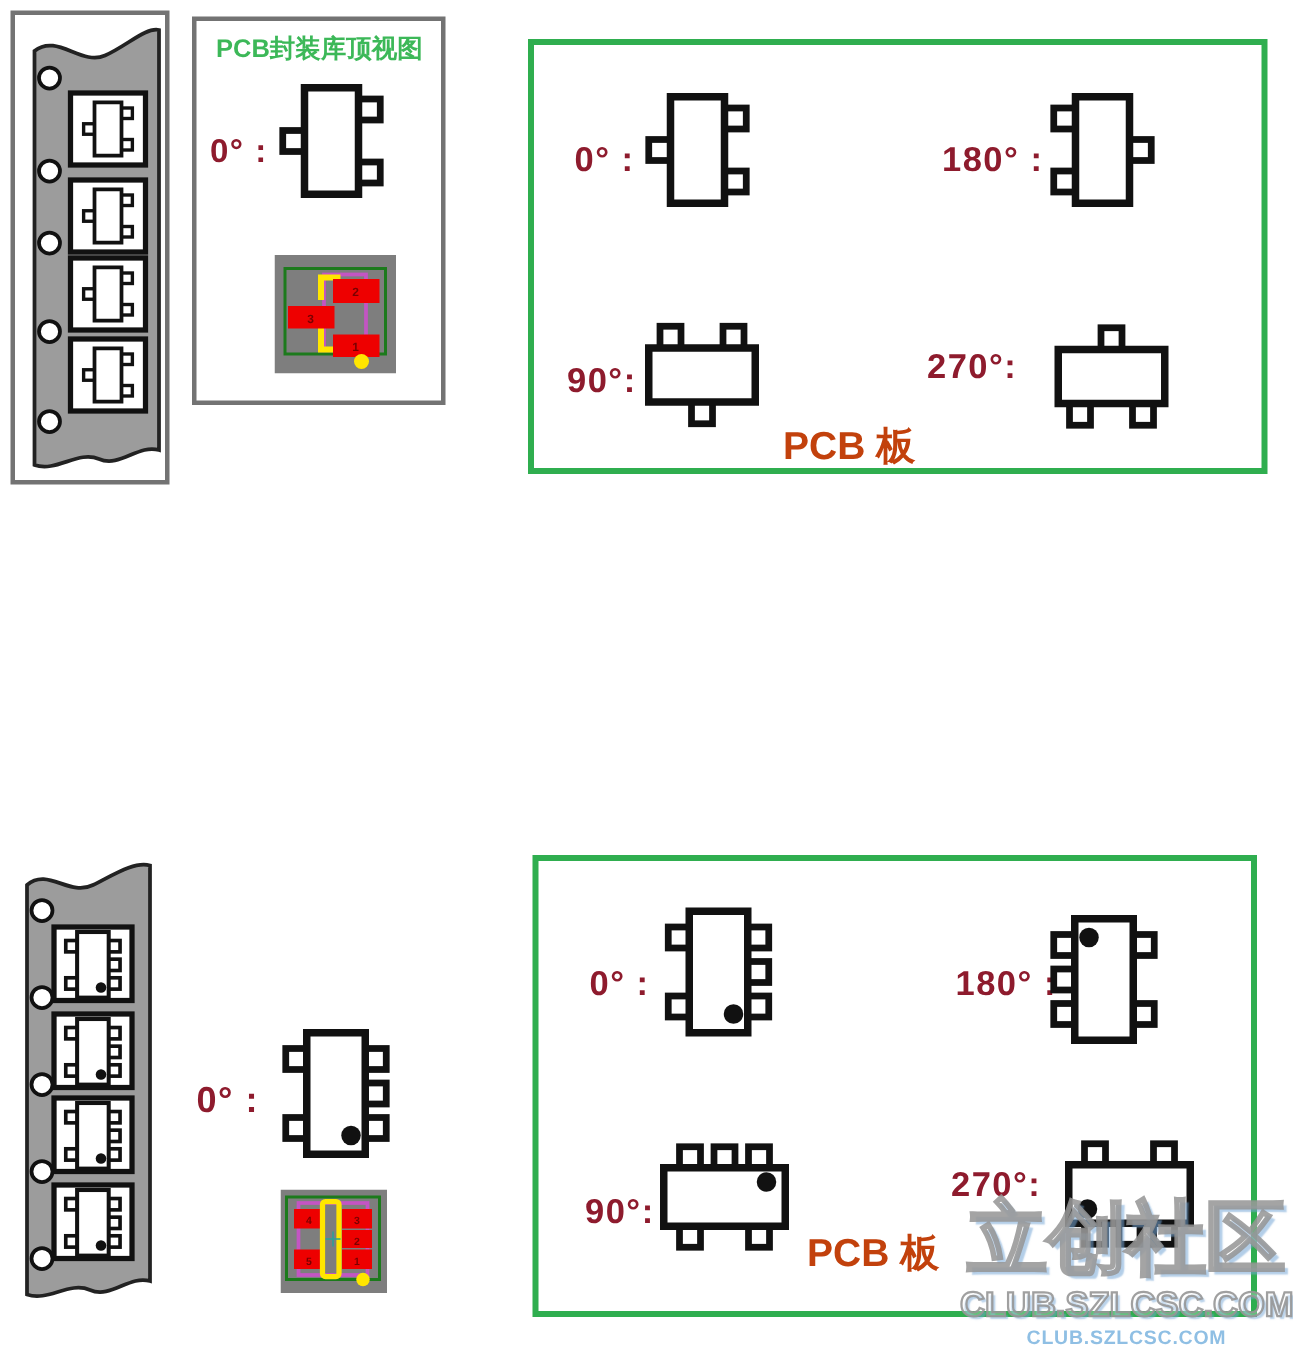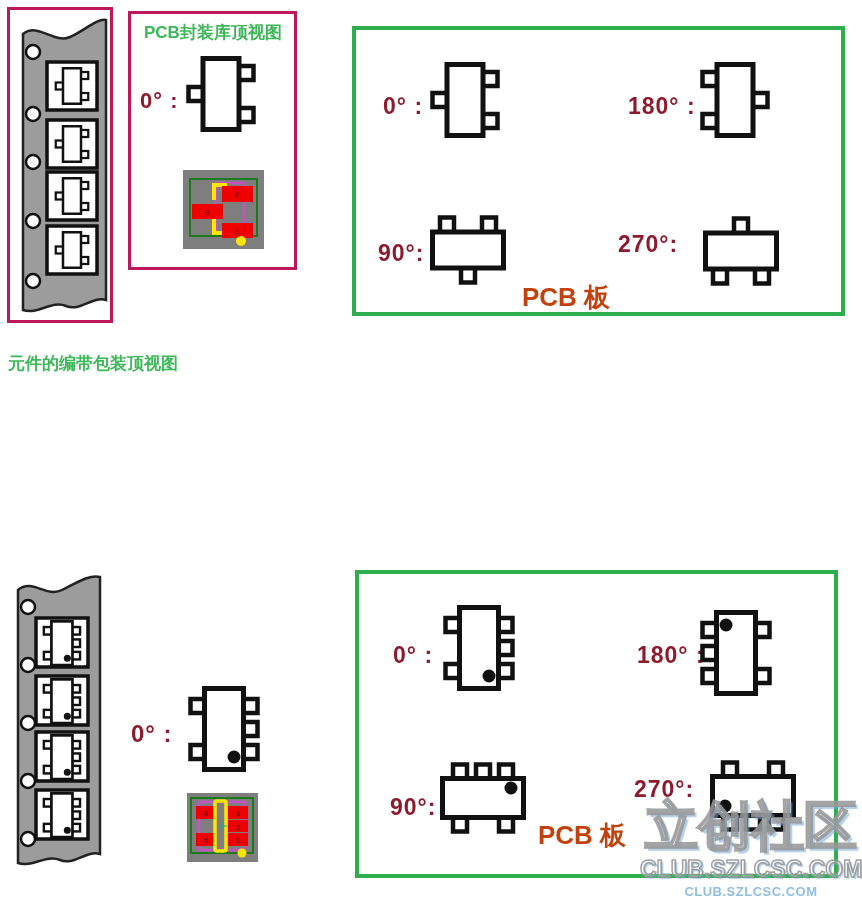--- a/index.html
+++ b/index.html
@@ -1,20 +1,20 @@
 <!DOCTYPE html>
 <html><head>
 <meta charset="utf-8">
 <style>
   html,body{margin:0;padding:0;background:#fff;}
   #canvas{
     position:relative;width:862px;height:899px;background:#ffffff;overflow:hidden;
     font-family:"Liberation Sans", sans-serif;
   }
-  .gbox{position:absolute;border:3px solid #be185d;background:#fff;}
+  .gbox{position:absolute;border:3px solid #737373;background:#fff;}
   .gbox-thick{position:absolute;border:4px solid #2fae4f;background:#fff;}
   .gtitle{position:absolute;color:#3cb858;font-weight:700;white-space:nowrap;}
   .angle{position:absolute;color:#8e1b2d;font-weight:800;white-space:nowrap;letter-spacing:1px;}
   .caption{position:absolute;color:#3cb858;font-weight:700;white-space:nowrap;}
   .pcb-title{position:absolute;color:#c2410c;font-weight:800;white-space:nowrap;}
   .comp{position:absolute;}
   .comp svg{position:absolute;left:50%;top:50%;overflow:visible;}
   .r0   svg{transform:translate(-50%,-50%);}
   .r90  svg{transform:translate(-50%,-50%) rotate(-90deg);}
   .r180 svg{transform:translate(-50%,-50%) rotate(180deg);}
@@ -106,21 +106,20 @@
         <rect x="9" y="34" width="31" height="15" fill="#ee0000"></rect>
         <rect x="39" y="53" width="31" height="15" fill="#ee0000"></rect>
         <text x="54" y="27" font-size="8" fill="#7a0000" text-anchor="middle">2</text>
         <text x="24" y="45" font-size="8" fill="#7a0000" text-anchor="middle">3</text>
         <text x="54" y="64" font-size="8" fill="#7a0000" text-anchor="middle">1</text>
       </g>
       <circle cx="58" cy="71" r="5" fill="#ffe600"></circle>
     </svg>
   </div>
 
-  <div class="caption" style="left:8px;top:352px;font-size:17px;">元件的编带包装顶视图</div>
 
   <div class="gbox-thick" style="left:352px;top:26px;width:485px;height:282px;">
     <div class="angle" style="left:27px;top:63px;font-size:23px;">0° :</div>
     <div class="comp r0" style="left:74px;top:32px;width:70px;height:76px;">
       <svg width="70" height="76" viewBox="0 0 70 76">
           <use href="#c3"></use>
         </svg>
     </div>
 
     <div class="angle" style="left:272px;top:63px;font-size:23px;">180° :</div>

